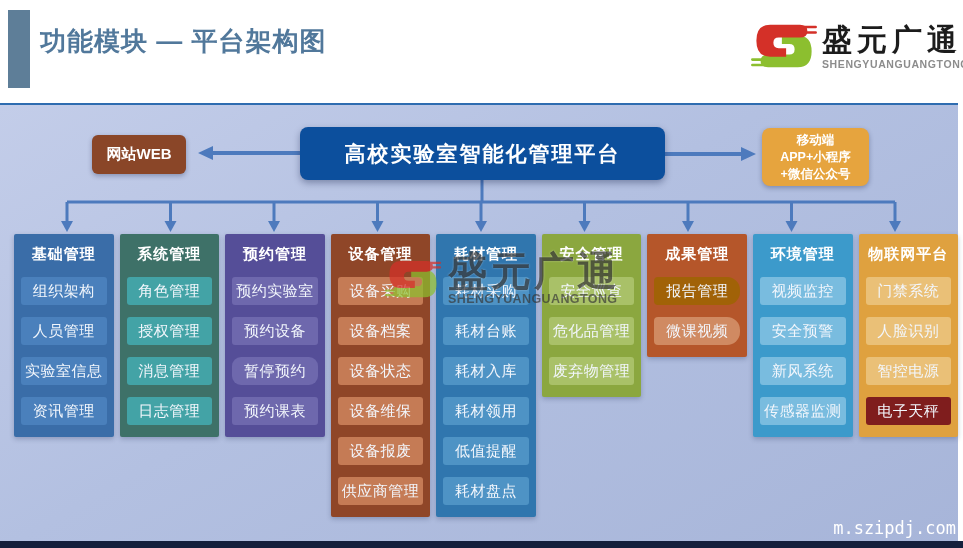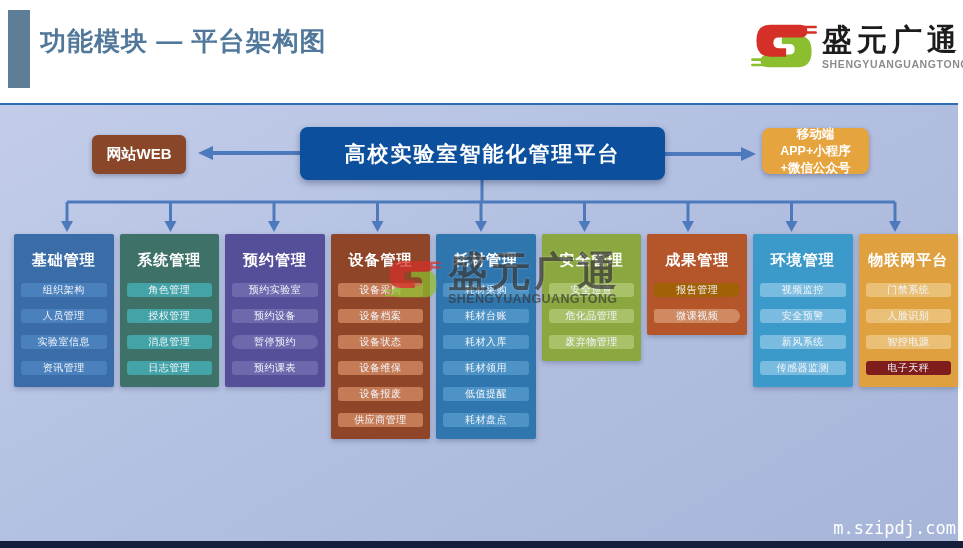--- a/index.html
+++ b/index.html
@@ -23,33 +23,33 @@
     border-top:2px solid #2e6cb0; }
   .connectors { position:absolute; left:0; top:0; width:958px; height:438px; }
   .platform-box { position:absolute; left:300px; top:22px; width:365px; height:53px;
     background:#0c4f9d; border-radius:8px; box-shadow:0 3px 7px rgba(10,20,60,.35);
     display:flex; align-items:center; justify-content:center;
     color:#fff; font-size:21px; font-weight:700; letter-spacing:2px; }
   .web-box { position:absolute; left:92px; top:30px; width:94px; height:39px;
     background:#8a4628; border-radius:6px; box-shadow:0 2px 5px rgba(10,20,60,.3);
     display:flex; align-items:center; justify-content:center;
     color:#fff; font-size:15px; font-weight:700; }
-  .mobile-box { position:absolute; left:762px; top:23px; width:107px; height:46px;
+  .mobile-box { position:absolute; left:762px; top:23px; width:107px; height:58px;
     background:#e6a43e; border-radius:8px; box-shadow:0 2px 5px rgba(10,20,60,.3);
     display:flex; flex-direction:column; align-items:center; justify-content:center;
     color:#fff; font-size:12.5px; font-weight:700; line-height:17px; }
   
   .columns { position:absolute; left:14px; top:129px; width:944px;
     display:flex; gap:6px; align-items:flex-start; }
-  .col { flex:1; border-radius:2px; padding:17px 7px 12px; box-shadow:0 2px 5px rgba(20,30,70,.25); }
+  .col { flex:1; border-radius:2px; padding:11px 7px 12px; box-shadow:0 2px 5px rgba(20,30,70,.25); }
   .col-title { text-align:center; color:#fff; font-size:15px; font-weight:700;
     margin-bottom:13px; letter-spacing:1px; }
-  .col-item { height:14px; border-radius:3px; margin-bottom:12px;
+  .col-item { height:28px; border-radius:3px; margin-bottom:12px;
     display:flex; align-items:center; justify-content:center;
-    color:#f2f6fc; font-size:10px; font-weight:500; letter-spacing:0.5px; }
+    color:#f2f6fc; font-size:15px; font-weight:500; letter-spacing:0.5px; }
   .col-item:last-child { margin-bottom:0; }
   .col.notched .col-item { border-radius:4px 13px 13px 4px; }
   
   .watermark { position:absolute; left:384px; top:146px; display:flex; align-items:center;
     opacity:0.8; pointer-events:none; }
   .watermark .mark { width:58px; height:54px; opacity:.9; }
   .wm-text { margin-left:6px; }
   .wm-name { font-size:40px; font-weight:700; color:rgba(42,42,42,.85); letter-spacing:3px;
     line-height:1; text-shadow:0 0 2px rgba(255,255,255,.5); }
   .wm-sub { font-size:12.5px; font-weight:600; color:rgba(55,55,55,.85); letter-spacing:0.4px;

